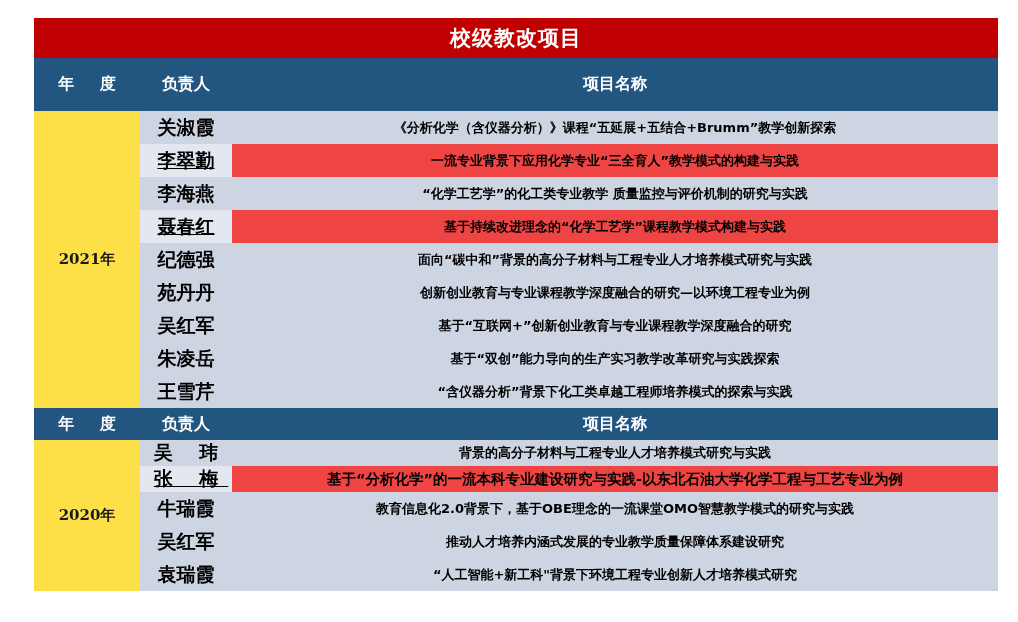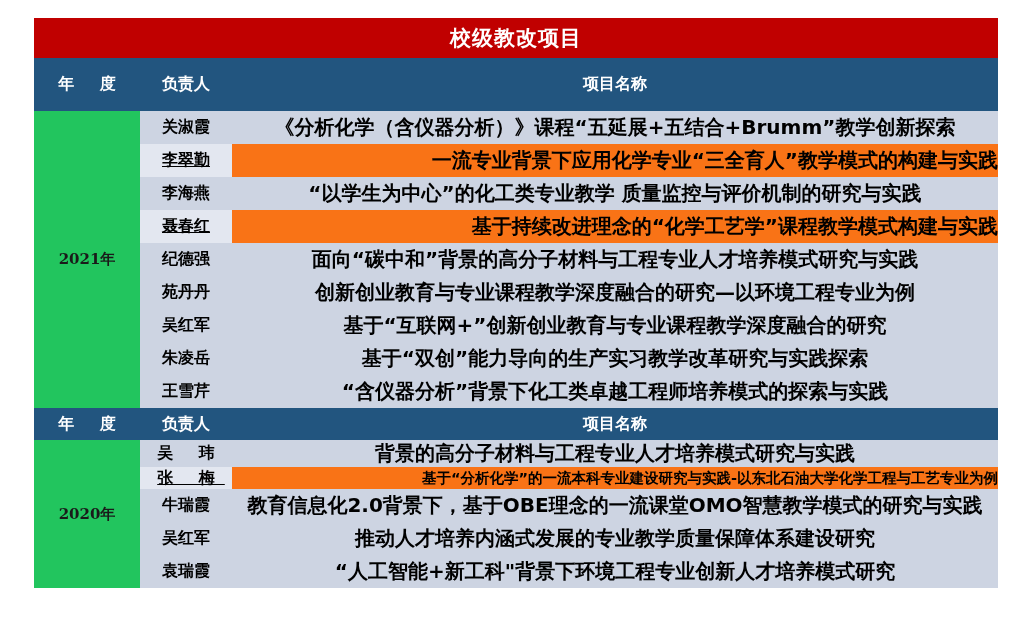--- a/index.html
+++ b/index.html
@@ -69,54 +69,54 @@
     height: 32px;
     border-right: 2px solid #ffffff;
     border-top: 2px solid #ffffff;
     border-bottom: 2px solid #ffffff;
   }
   .hdr-cell-2.last { border-right: 0; }
   .hdr-cell-2.year-hdr { letter-spacing: 10px; padding-left: 10px; }
 
   
   .year-cell {
-    background: #22c55e;
+    background: #fde047;
     color: #1a1a1a;
     text-align: center;
     font-weight: bold;
     font-size: 15px;
     font-family: "DejaVu Serif", "Liberation Serif", serif;
     border-right: 2px solid #ffffff;
   }
   
   .person-cell {
     background: #CDD4E2;
     color: #000000;
     text-align: center;
     font-weight: bold;
-    font-size: 16px;
+    font-size: 19px;
     border-right: 2px solid #ffffff;
     border-bottom: 1px solid #ffffff;
   }
   .person-cell.alt { background: #E3E7F0; text-decoration: underline; }
   .person-cell .spaced { letter-spacing: 10px; padding-left: 10px; }
 
   
   .proj-cell {
     background: #CDD4E2;
     color: #000000;
     text-align: center;
     font-weight: bold;
-    font-size: 20px;
+    font-size: 13px;
     padding: 0 6px;
     border-bottom: 1px solid #ffffff;
     white-space: nowrap;
     overflow: hidden;
   }
-  .proj-cell.alt { background: #f97316; text-align: right; }
+  .proj-cell.alt { background: #ef4444; }
   .proj-cell.tight { font-size: 14.5px; }
 
   .r-tall { height: 33px; }
   .r-short { height: 22px; }
 </style>
 </head>
 <body>
 
 <div id="page">
   <div class="table-wrap">
@@ -142,21 +142,21 @@
           <td class="year-cell" rowspan="9">2021年</td>
           <td class="person-cell">关淑霞</td>
           <td class="proj-cell">《分析化学（含仪器分析）》课程“五延展+五结合+Brumm”教学创新探索</td>
         </tr>
         <tr class="r-tall">
           <td class="person-cell alt">李翠勤</td>
           <td class="proj-cell alt">一流专业背景下应用化学专业“三全育人”教学模式的构建与实践</td>
         </tr>
         <tr class="r-tall">
           <td class="person-cell">李海燕</td>
-          <td class="proj-cell">“以学生为中心”的化工类专业教学 质量监控与评价机制的研究与实践</td>
+          <td class="proj-cell">“化学工艺学”的化工类专业教学 质量监控与评价机制的研究与实践</td>
         </tr>
         <tr class="r-tall">
           <td class="person-cell alt">聂春红</td>
           <td class="proj-cell alt">基于持续改进理念的“化学工艺学”课程教学模式构建与实践</td>
         </tr>
         <tr class="r-tall">
           <td class="person-cell">纪德强</td>
           <td class="proj-cell">面向“碳中和”背景的高分子材料与工程专业人才培养模式研究与实践</td>
         </tr>
         <tr class="r-tall">

